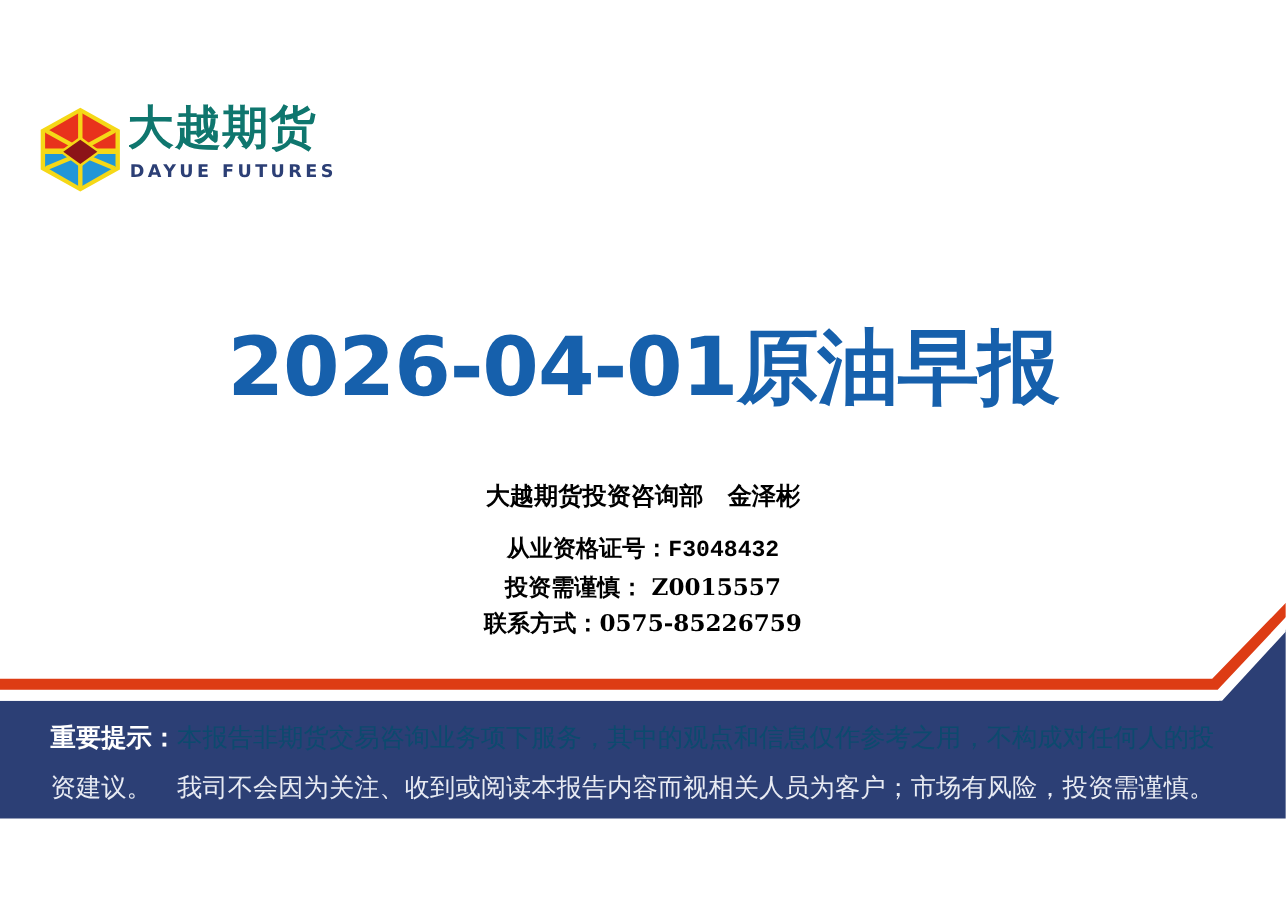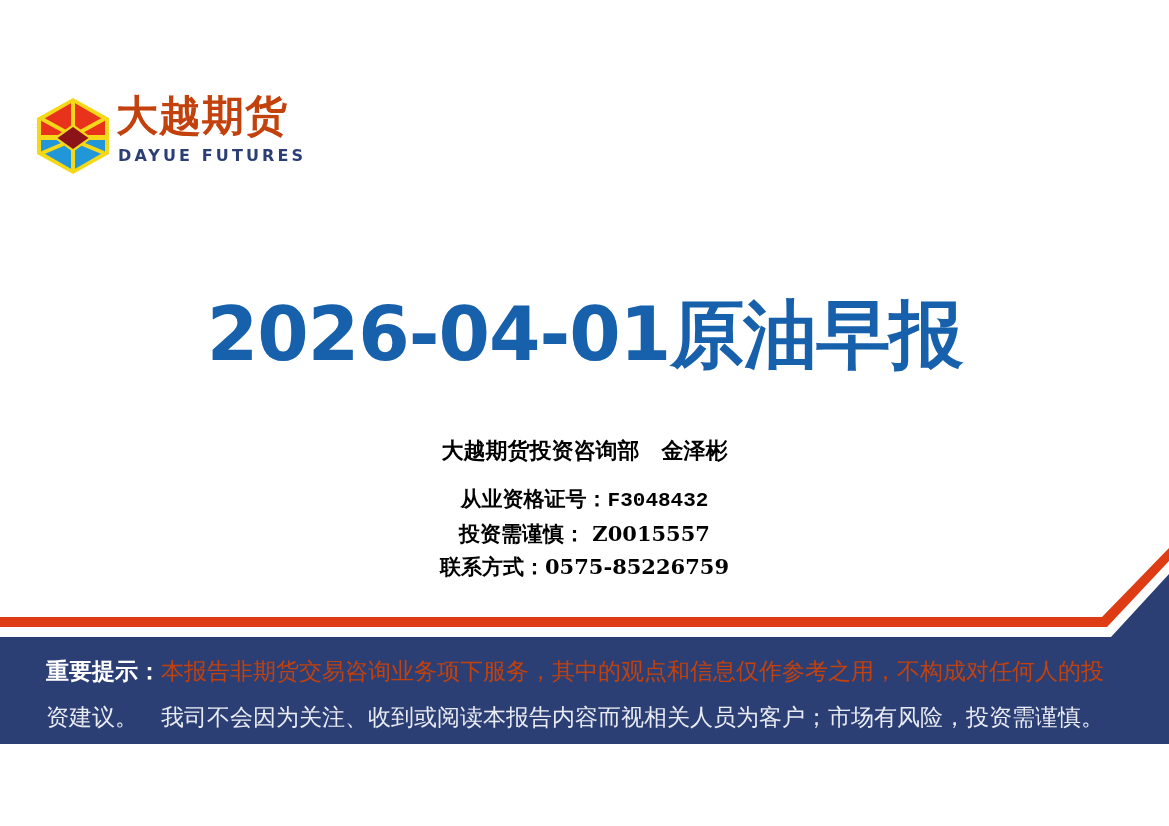--- a/index.html
+++ b/index.html
@@ -42,21 +42,21 @@
     height: 82px;
   }
   #logo-cn {
     position: absolute;
     left: 0;
     top: -2px;
     font-family: "DejaVu Sans", "Liberation Sans", sans-serif;
     font-weight: bold;
     font-size: 42px;
     line-height: 48px;
-    color: #c2410c;
+    color: #0f766e;
     letter-spacing: 1px;
     white-space: nowrap;
   }
   #logo-en {
     position: absolute;
     left: 2px;
     top: 52px;
     font-family: "DejaVu Sans", "Liberation Sans", sans-serif;
     font-weight: bold;
     font-size: 16px;
@@ -138,21 +138,21 @@
     font-family: "DejaVu Serif", "Liberation Serif", serif;
     font-size: 23px;
     line-height: 46px;
     color: #e8ebf3;
   }
   #disclaimer-label {
     font-weight: bold;
     color: #ffffff;
   }
   #disclaimer-body {
-    color: #c2410c;
+    color: #0c4a6e;
   }
   .nowrap-line { white-space: pre; display: block; }
 </style>
 </head>
 <body>
 
 <div id="page">
 
   <div id="logo-block">
     <div id="logo-mark">

